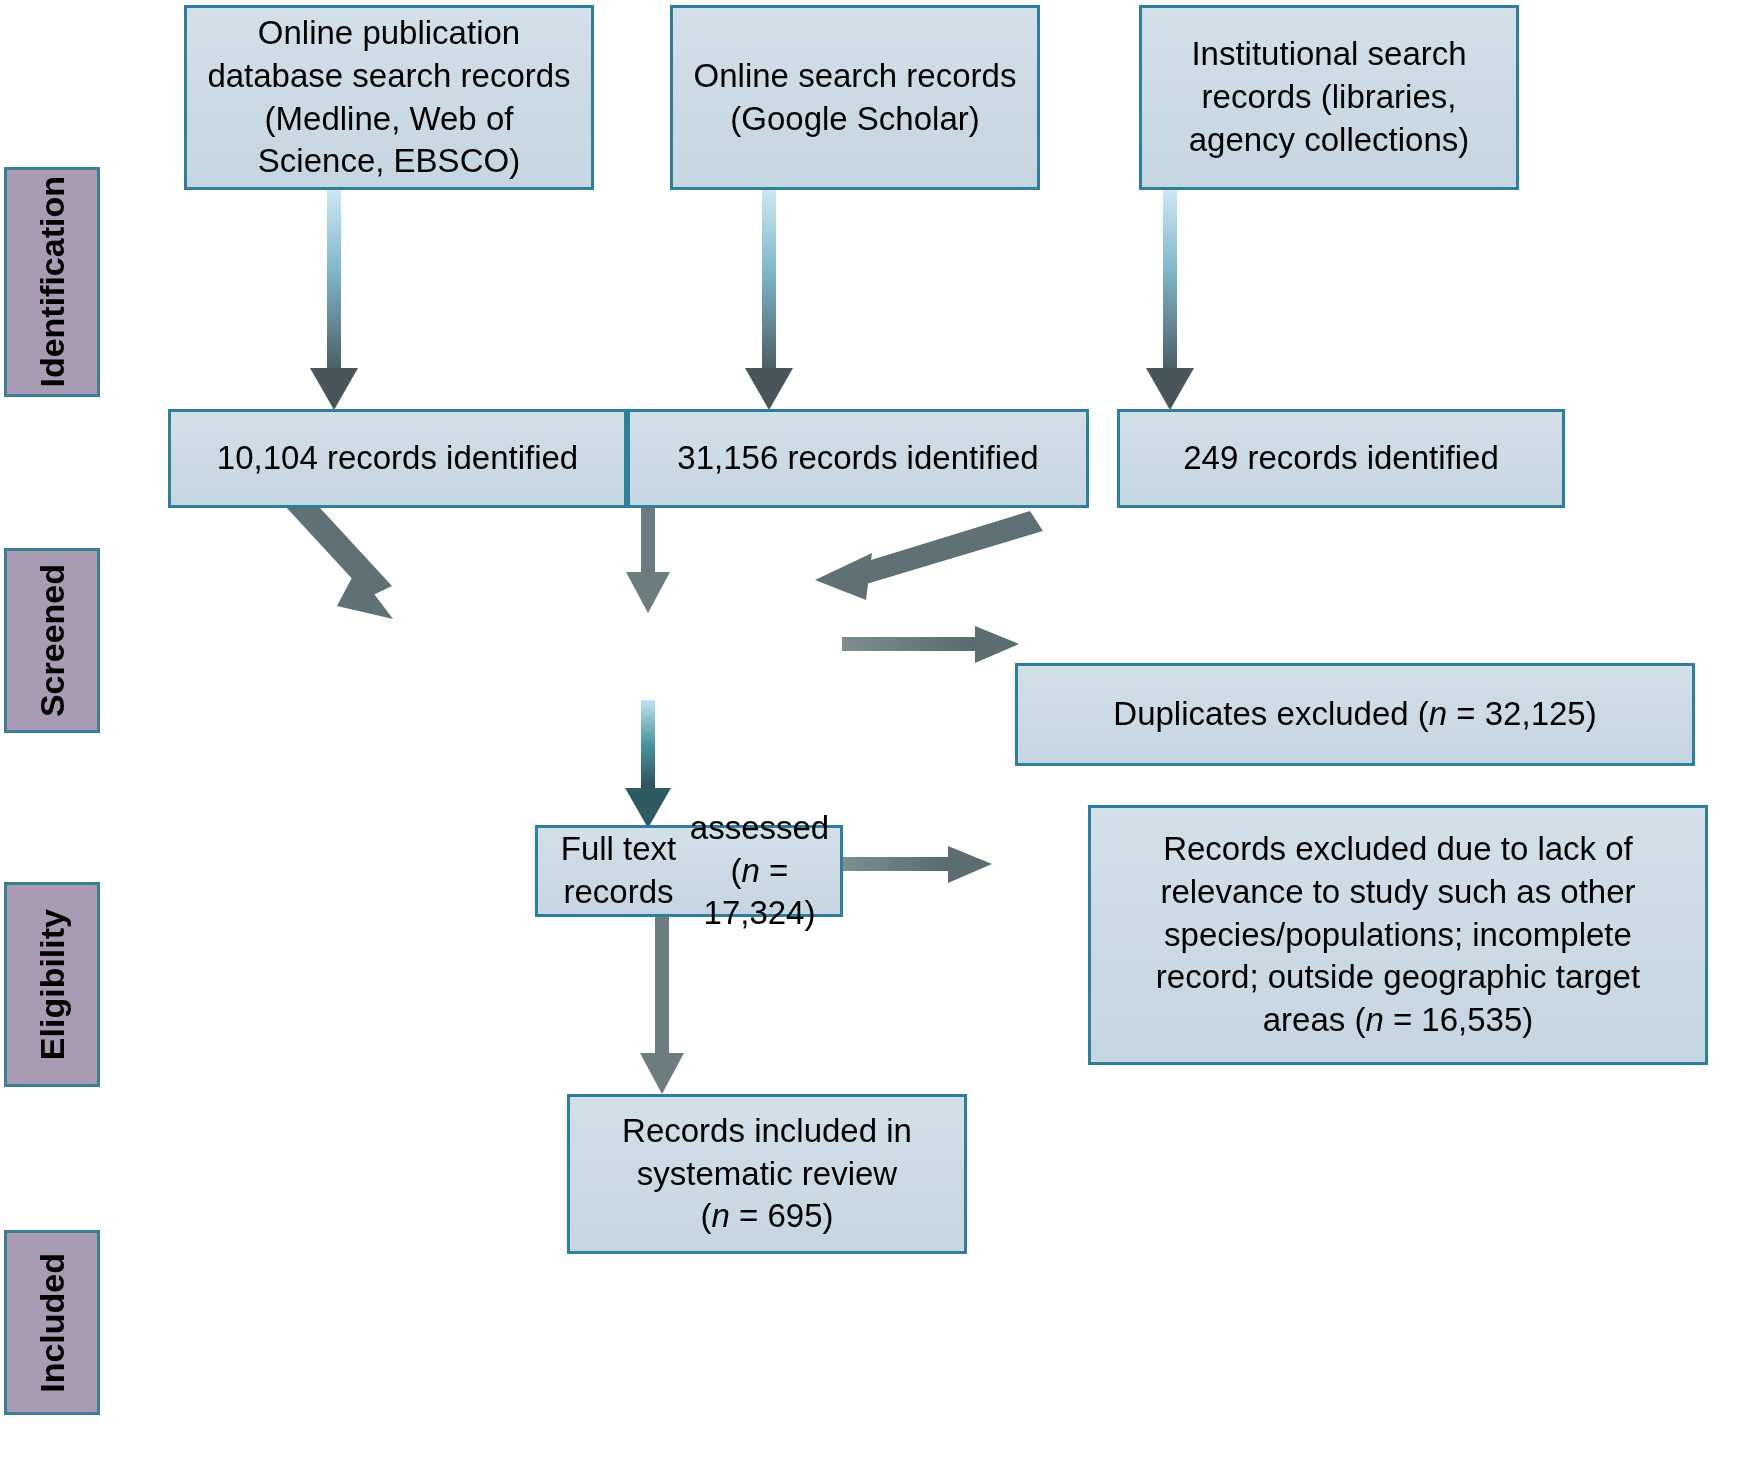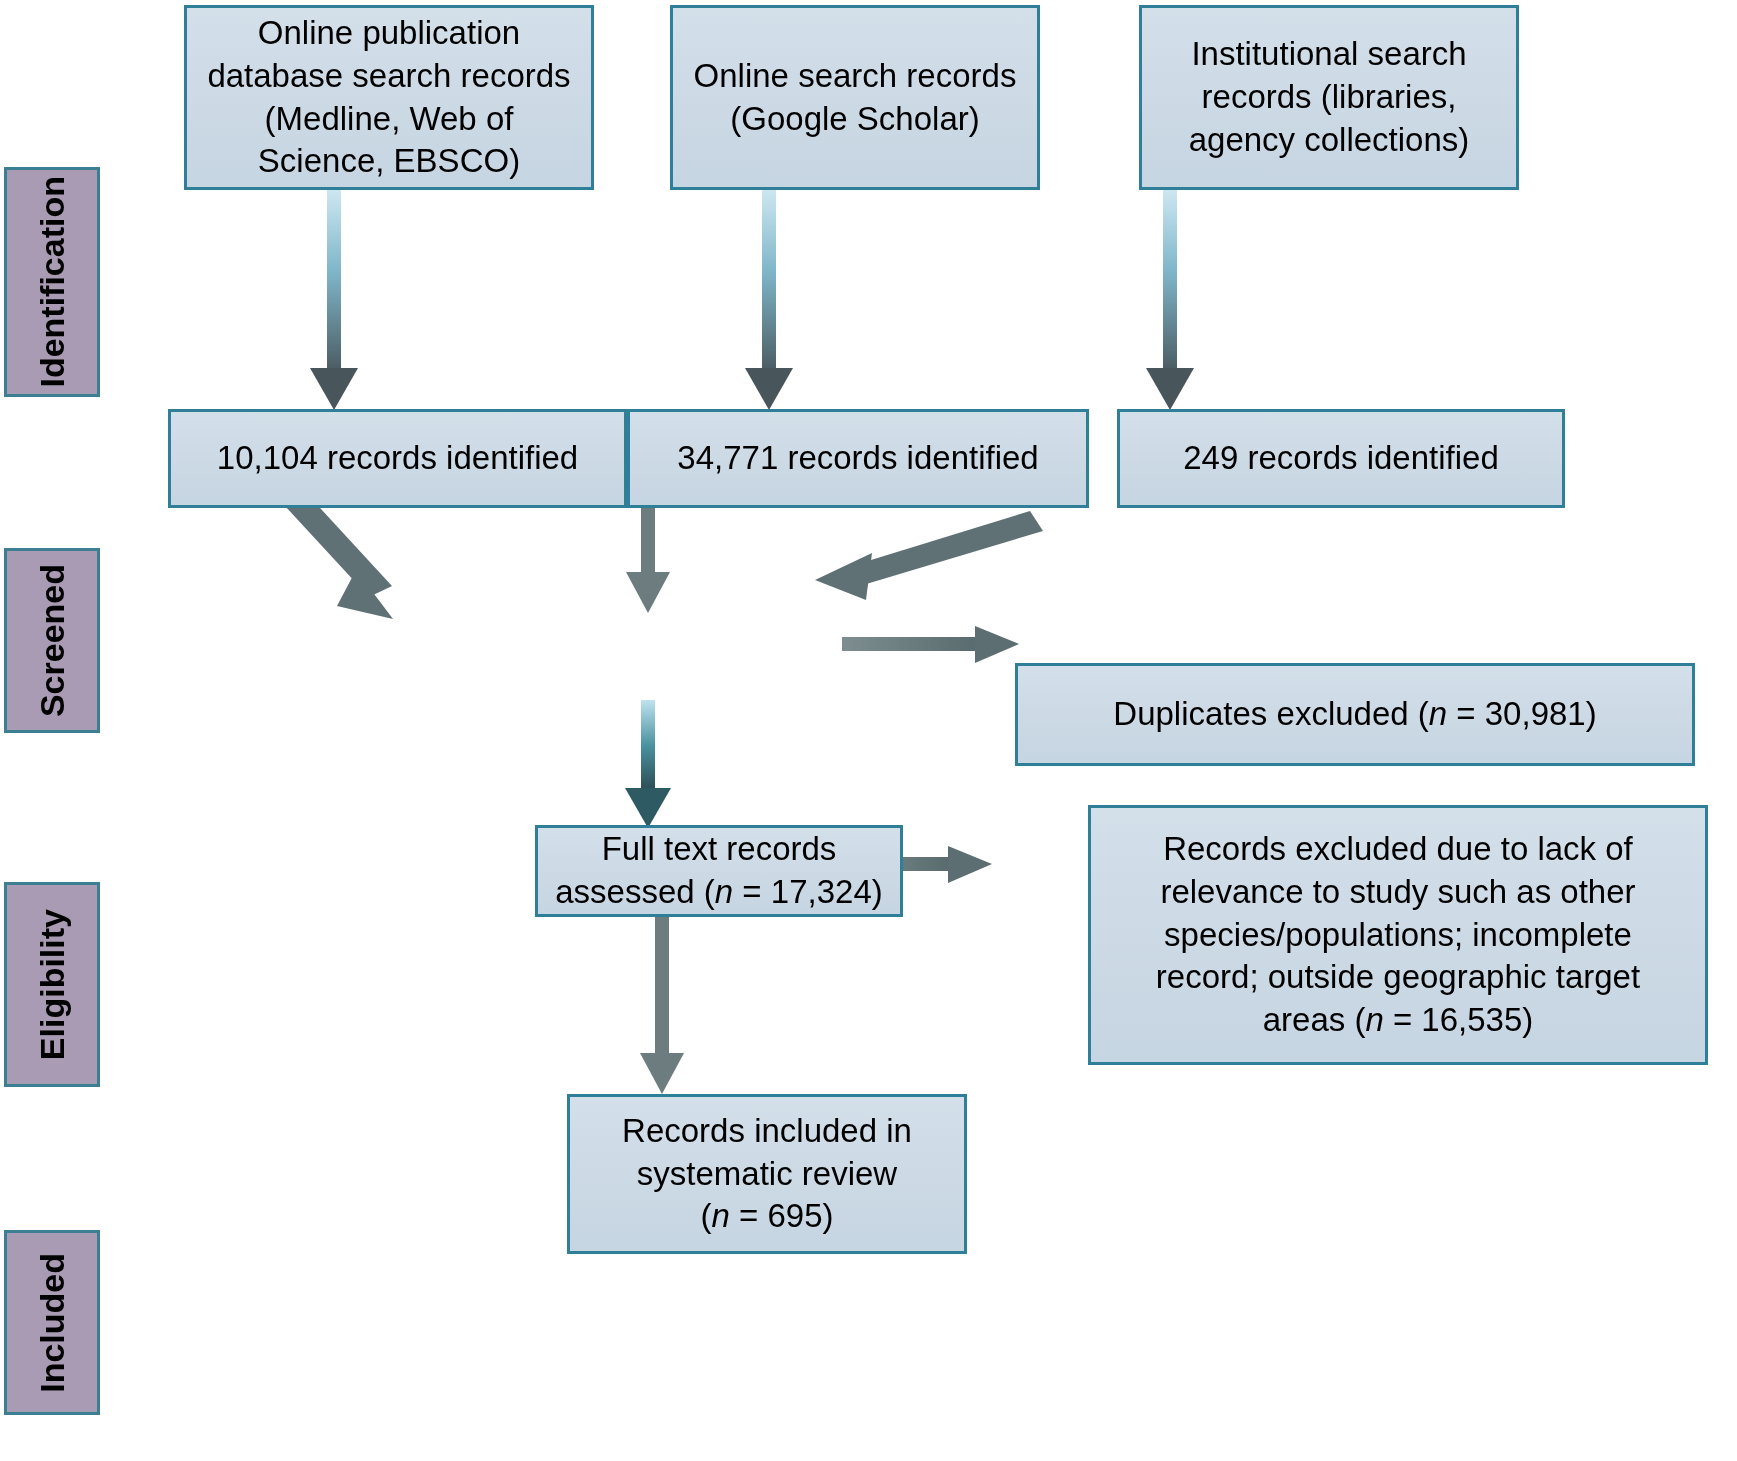--- a/index.html
+++ b/index.html
@@ -164,35 +164,35 @@
 
   <div class="node" style="left:1115px; top:5px; width:380px; height:185px;margin-left:24px;">
     <span class="txt">Institutional search records (libraries, agency collections)</span>
   </div>
 
   <div class="node" style="left:140px; top:409px; width:459px; height:99px;margin-left:28px;">
     <span class="txt">10,104 records identified</span>
   </div>
 
   <div class="node" style="left:627px; top:409px; width:462px; height:99px;">
-    <span class="txt">34,771 records identified</span>
+    <span class="txt">31,156 records identified</span>
   </div>
 
   <div class="node" style="left:1117px; top:409px; width:448px; height:99px;">
     <span class="txt">249 records identified</span>
   </div>
 
 
   <div class="node" style="left:1015px; top:663px; width:680px; height:103px;">
     <span class="txt">
-      <span>Duplicates excluded (</span><i>n</i><span> = 30,981)</span>
-    </span>
-  </div>
-
-  <div class="node" style="left:535px; top:825px; width:368px; height:92px; flex-direction:column;">
+      <span>Duplicates excluded (</span><i>n</i><span> = 32,125)</span>
+    </span>
+  </div>
+
+  <div class="node" style="left:535px; top:825px; width:308px; height:92px; flex-direction:row;">
     <span class="txt">Full text records</span>
     <span class="txt">
       <span>assessed (</span><i>n</i><span> = 17,324)</span>
     </span>
   </div>
 
   <div class="node" style="left:1088px; top:805px; width:620px; height:260px; padding:25px 22px;">
     <span class="txt">
       <span>Records excluded due to lack of relevance to study such as other species/populations; incomplete record; outside geographic target areas (</span><i>n</i><span> = 16,535)</span>
     </span>

